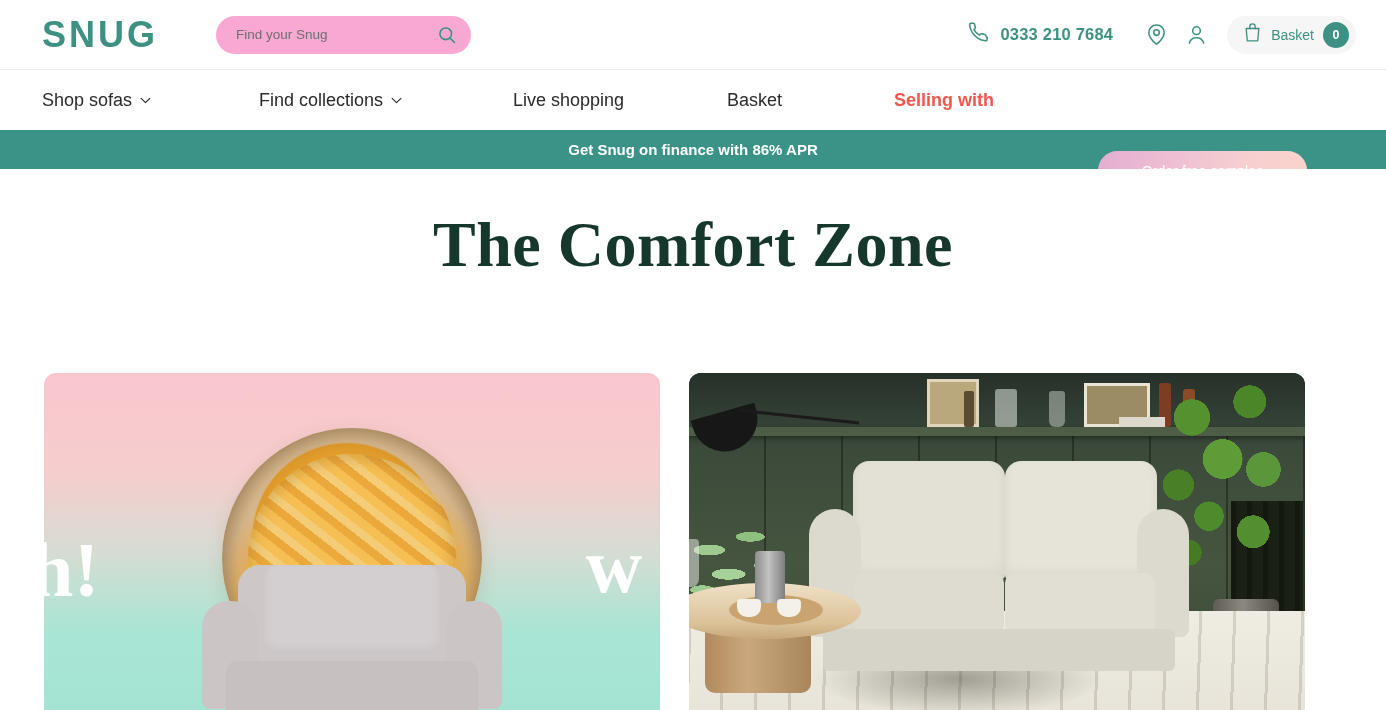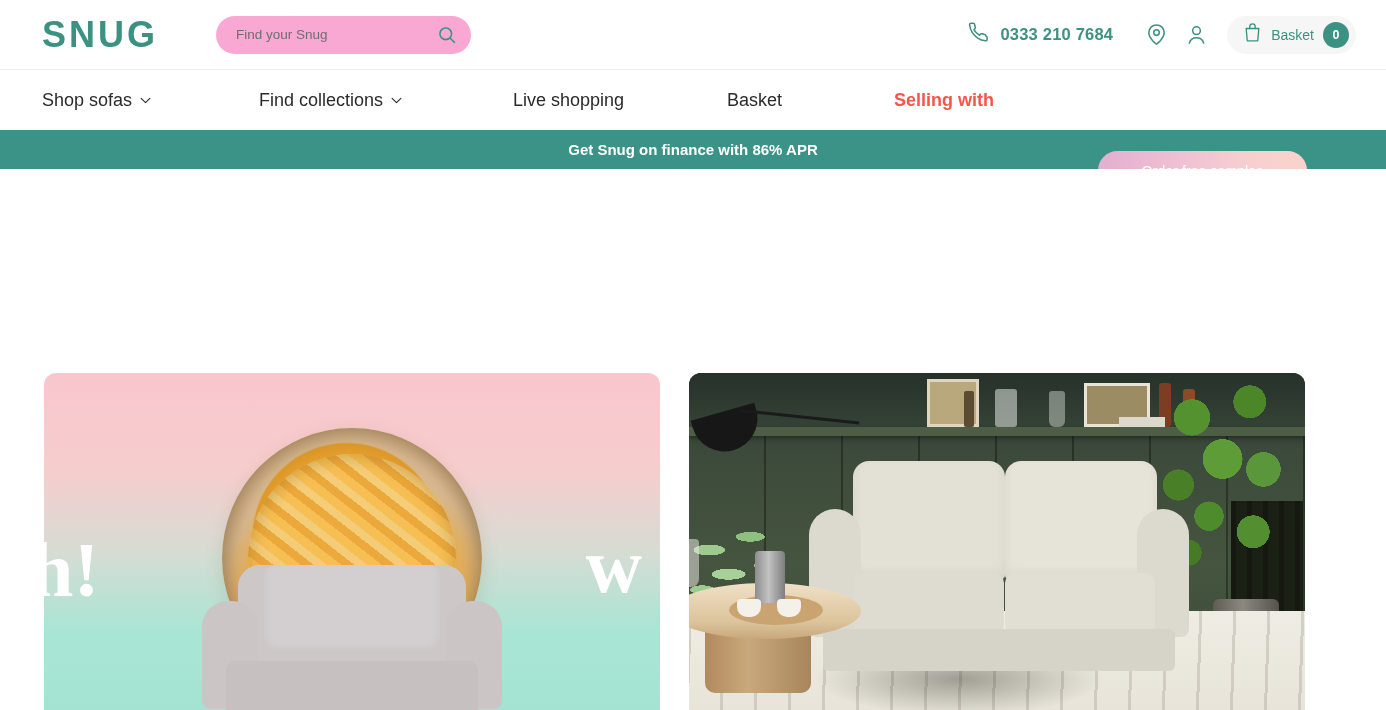--- a/index.html
+++ b/index.html
@@ -378,20 +378,21 @@
   </div>
   <div class="nav-item live">Live shopping</div>
   <div class="nav-item stores">Basket</div>
   <div class="nav-item selling">Selling with</div>
   <button class="samples-btn">Order free samples</button>
 </div>
 
 <div class="finance-banner">Get Snug on finance with 86% APR</div>
 
 <div class="main">
+  <h1 class="page-title">The Comfort Zone</h1>
 
   <div class="cards">
 
     <div class="card card-left">
       <div class="lt-text lt-left">h!</div>
       <div class="lt-text lt-right">w</div>
       <div class="bowl"></div>
       <div class="chair">
         <div class="chair-back"></div>
         <div class="chair-arm-l"></div>

